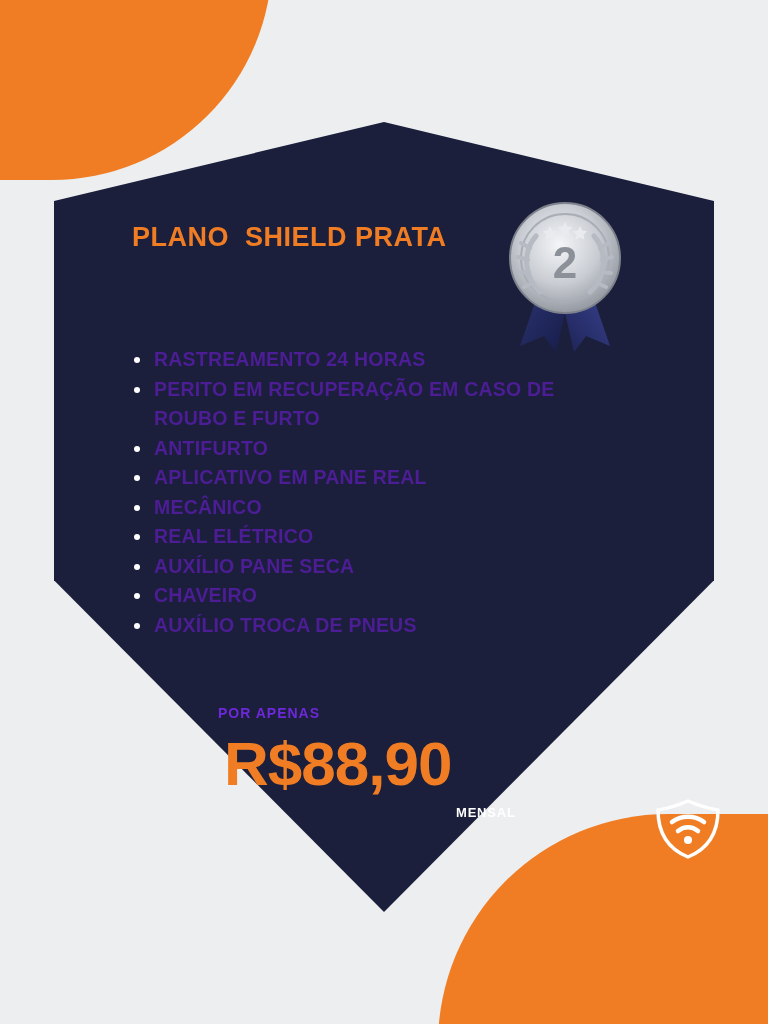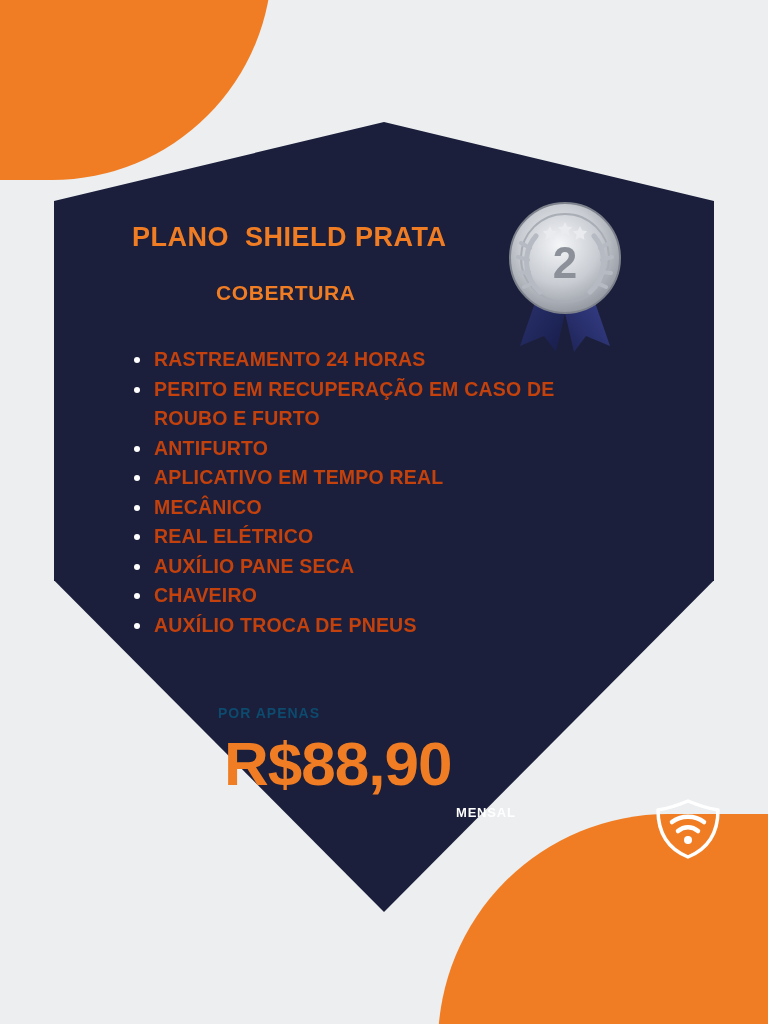--- a/index.html
+++ b/index.html
@@ -100,21 +100,21 @@
     left: 128px;
     top: 345px;
     width: 470px;
     margin: 0;
     padding: 0;
     list-style: none;
   }
   .benefits li {
     position: relative;
     padding-left: 26px;
-    color: #c2410c;
+    color: #4c1d95;
     font-size: 19.5px;
     font-weight: bold;
     letter-spacing: 0.2px;
     line-height: 29.5px;
     margin-bottom: 0px;
   }
   .benefits li .dot {
     position: absolute;
     left: 6px;
     top: 12px;
@@ -124,21 +124,21 @@
     background: #ffffff;
   }
 
   .por-apenas {
     position: absolute;
     left: 218px;
     top: 705px;
     font-size: 14px;
     font-weight: bold;
     letter-spacing: 1px;
-    color: #0c4a6e;
+    color: #6d28d9;
   }
 
   .price {
     position: absolute;
     left: 224px;
     top: 728px;
     font-size: 62px;
     font-weight: bold;
     letter-spacing: -1px;
     color: #f07d23;
@@ -170,21 +170,20 @@
 <div class="poster">
 
   <div class="corner-top-left"></div>
   <div class="corner-bottom-right"></div>
 
   <div class="shield"></div>
 
   <div class="content">
 
     <div class="plan-title">PLANO  SHIELD PRATA</div>
-    <div class="coverage-title">COBERTURA</div>
 
     <div class="medal">
       <svg viewBox="0 0 130 160" width="130" height="160" aria-hidden="true">
         <defs>
           <radialGradient id="medalGrad" cx="45%" cy="38%" r="65%">
             <stop offset="0%" stop-color="#f4f6f8"></stop>
             <stop offset="55%" stop-color="#c9ccd2"></stop>
             <stop offset="100%" stop-color="#8f949d"></stop>
           </radialGradient>
           <linearGradient id="ribbonL" x1="0" y1="0" x2="1" y2="1">
@@ -214,21 +213,21 @@
         <path d="M80 30 l2.2 4.6 5 .7 -3.6 3.5 .9 5 -4.5-2.4 -4.5 2.4 .9-5 -3.6-3.5 5-.7z" fill="#e9ebee"></path>
 
         <text x="65" y="82" text-anchor="middle" font-family="Liberation Sans, sans-serif" font-size="44" font-weight="bold" fill="#8b9099">2</text>
       </svg>
     </div>
 
     <ul class="benefits">
       <li><span class="dot"></span><span>RASTREAMENTO 24 HORAS</span></li>
       <li><span class="dot"></span><span>PERITO EM RECUPERAÇÃO EM CASO DE ROUBO E FURTO</span></li>
       <li><span class="dot"></span><span>ANTIFURTO</span></li>
-      <li><span class="dot"></span><span>APLICATIVO EM TEMPO REAL</span></li>
+      <li><span class="dot"></span><span>APLICATIVO EM PANE REAL</span></li>
       <li><span class="dot"></span><span>MECÂNICO</span></li>
       <li><span class="dot"></span><span>REAL ELÉTRICO</span></li>
       <li><span class="dot"></span><span>AUXÍLIO PANE SECA</span></li>
       <li><span class="dot"></span><span>CHAVEIRO</span></li>
       <li><span class="dot"></span><span>AUXÍLIO TROCA DE PNEUS</span></li>
     </ul>
 
     <div class="por-apenas">POR APENAS</div>
     <div class="price">R$88,90</div>
     <div class="mensal">MENSAL</div>

